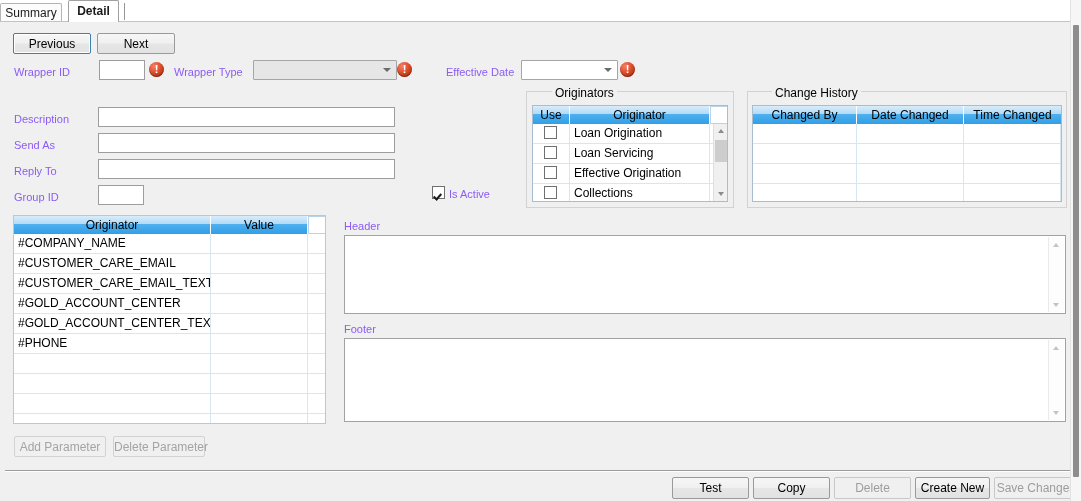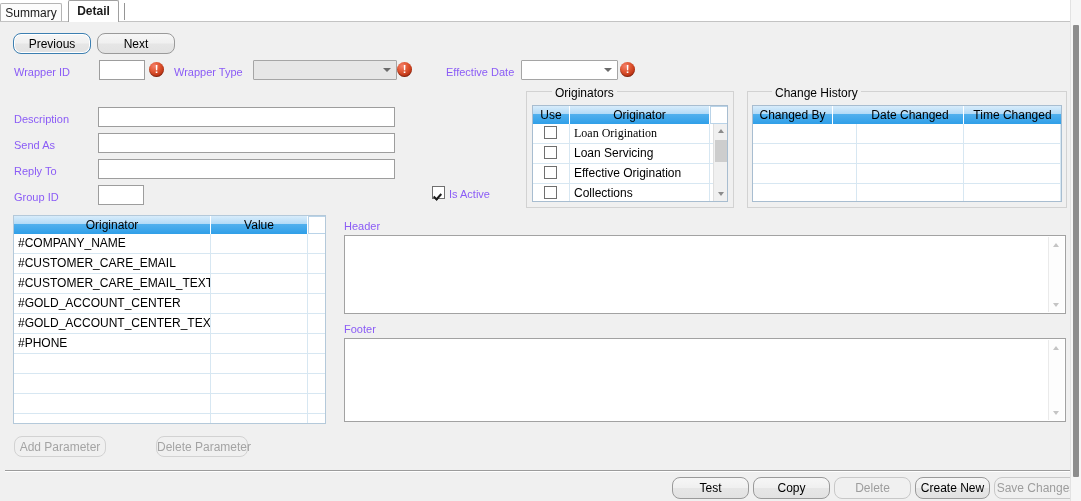--- a/index.html
+++ b/index.html
@@ -93,21 +93,21 @@
   }
   .btn {
     position: absolute;
     box-sizing: border-box;
     border: 1px solid #9a9a9a;
     background: linear-gradient(to bottom, #f6f6f6 0%, #f0f0f0 48%, #e6e6e6 52%, #e2e2e2 100%);
     font-family: "Liberation Sans", sans-serif;
     font-size: 12px;
     color: #000;
     text-align: center;
-    border-radius: 8px;
+    border-radius: 2px;
     padding: 0;
     cursor: default;
     white-space: nowrap;
   }
   .btn.focused {
     border: 1px solid #3c7fb1;
     box-shadow: inset 0 0 0 1px #ffffff;
   }
   .btn.disabled {
     color: #9d9d9d;
@@ -409,21 +409,21 @@
       <div class="ghead">
         <div class="ghcell" style="left:0; width:37px;">Use</div>
         <div class="ghcell" style="left:37px; width:140px;">Originator</div>
         <div class="ghcell blank" style="left:177px; width:18px;"></div>
       </div>
 
       <div class="grow" style="top:18px;">
         <div class="gcell" style="left:0; width:37px;">
           <span class="cbox" style="position:absolute; left:11px; top:2px;"></span>
         </div>
-        <div class="gcell" style="left:37px; width:140px;font-family:Liberation Serif, serif;">Loan Origination</div>
+        <div class="gcell" style="left:37px; width:140px;">Loan Origination</div>
       </div>
       <div class="grow" style="top:38px;">
         <div class="gcell" style="left:0; width:37px;">
           <span class="cbox" style="position:absolute; left:11px; top:2px;"></span>
         </div>
         <div class="gcell" style="left:37px; width:140px;">Loan Servicing</div>
       </div>
       <div class="grow" style="top:58px;">
         <div class="gcell" style="left:0; width:37px;">
           <span class="cbox" style="position:absolute; left:11px; top:2px;"></span>
@@ -446,21 +446,21 @@
             <i></i>
           </div>
       </div>
     </div>
 
     <div class="group" style="left:747px; top:69px; width:320px; height:117px;"></div>
     <div class="group-title" style="left:752px; top:65px;">Change History</div>
 
     <div class="grid" style="left:752px; top:83px; width:310px; height:97px;">
       <div class="ghead">
-        <div class="ghcell" style="left:0; width:80px;">Changed By</div>
+        <div class="ghcell" style="left:0; width:104px;">Changed By</div>
         <div class="ghcell" style="left:104px; width:107px;">Date Changed</div>
         <div class="ghcell" style="left:211px; width:97px; border-right:none;">Time Changed</div>
       </div>
       <div class="grow" style="top:18px;">
         <div class="gcell" style="left:0; width:104px;"></div>
         <div class="gcell" style="left:104px; width:107px;"></div>
         <div class="gcell" style="left:211px; width:97px;"></div>
       </div>
       <div class="grow" style="top:38px;">
         <div class="gcell" style="left:0; width:104px;"></div>
@@ -532,21 +532,21 @@
         <div class="gcell" style="left:294px; width:18px; border-right:none;"></div>
       </div>
       <div class="grow" style="top:198px; border-bottom:none;">
         <div class="gcell" style="left:0; width:197px;"></div>
         <div class="gcell" style="left:197px; width:97px;"></div>
         <div class="gcell" style="left:294px; width:18px; border-right:none;"></div>
       </div>
     </div>
 
     <button class="btn flatdis" style="left:14px; top:414px; width:92px; height:21px;">Add Parameter</button>
-    <button class="btn flatdis" style="left:113px; top:414px; width:92px; height:21px;margin-left:43px;">Delete Parameter</button>
+    <button class="btn flatdis" style="left:113px; top:414px; width:92px; height:21px;">Delete Parameter</button>
 
     <div class="lbl" style="left:344px; top:197px;">Header</div>
     <div class="ta" style="left:344px; top:213px; width:722px; height:79px;">
       <div class="tascroll">
         <div class="ar up">
             <i></i>
           </div>
         <div class="ar dn">
             <i></i>
           </div>

